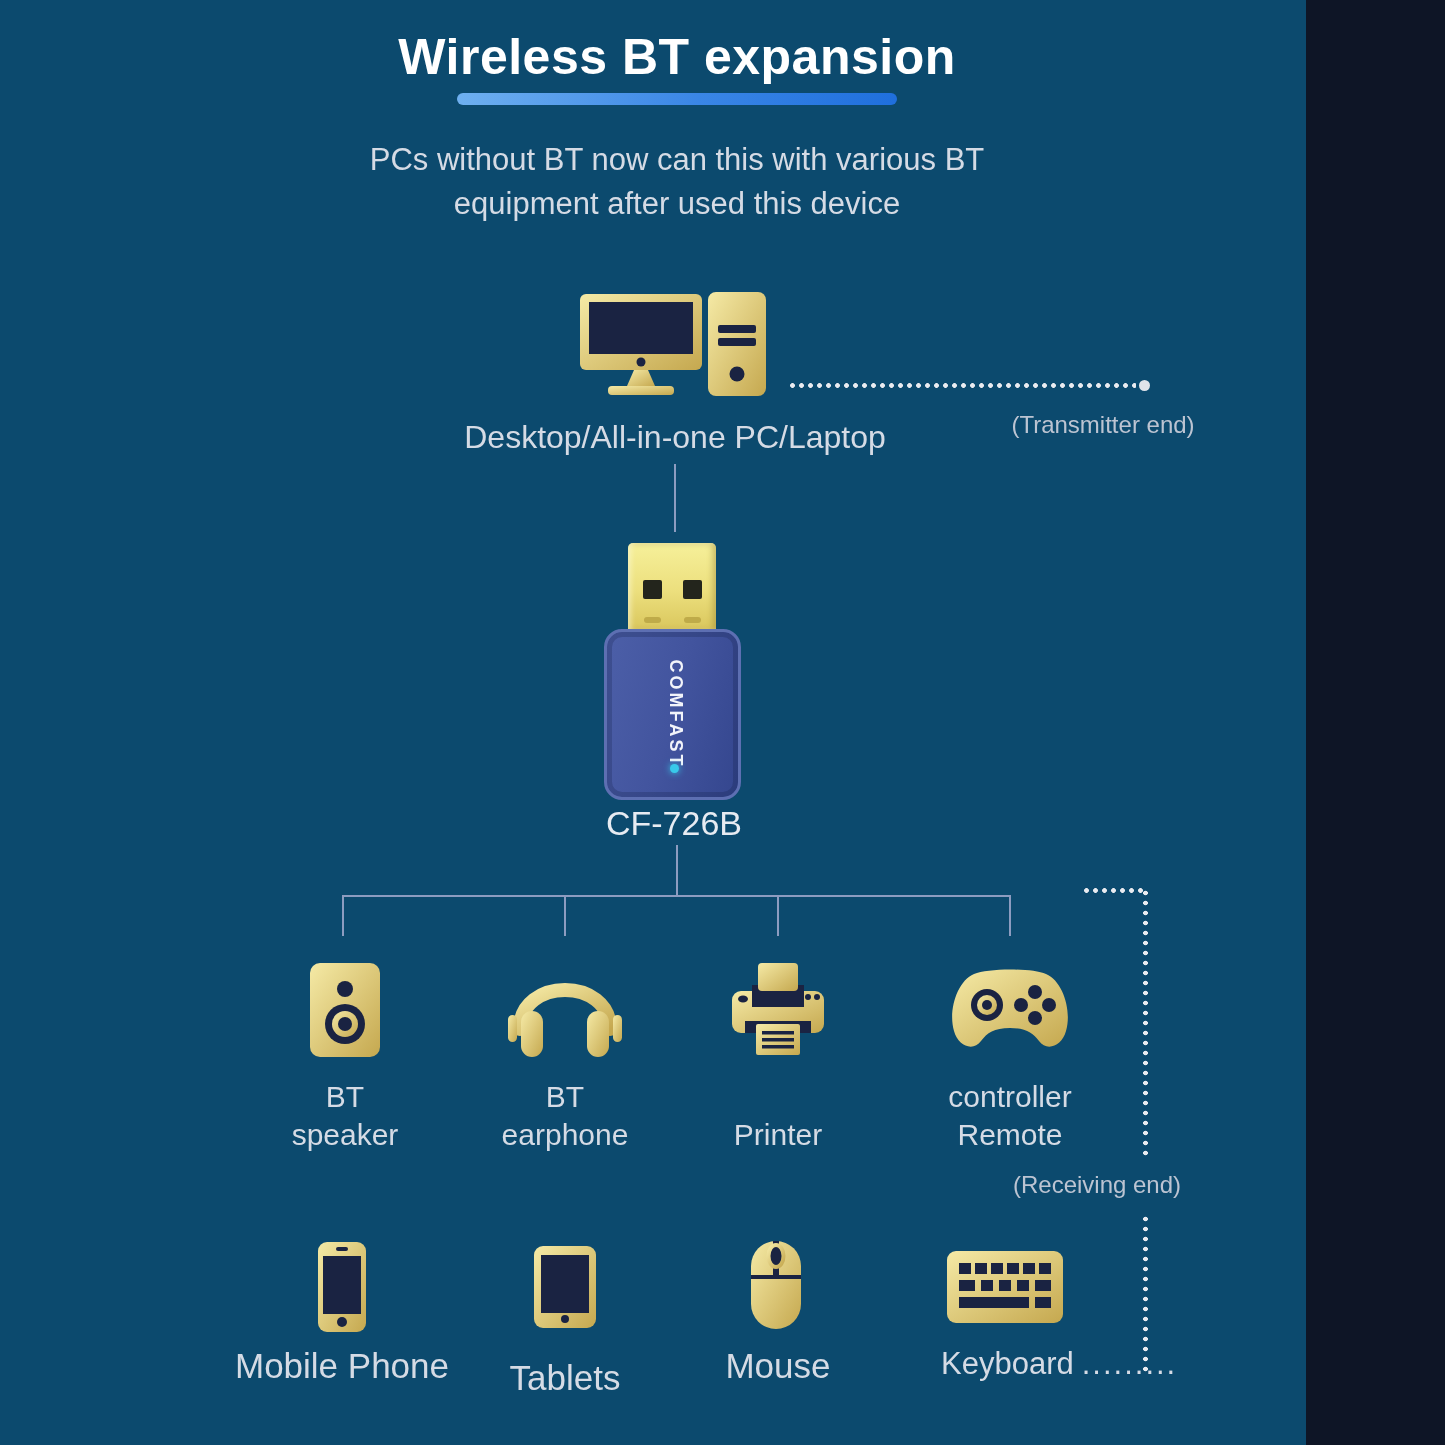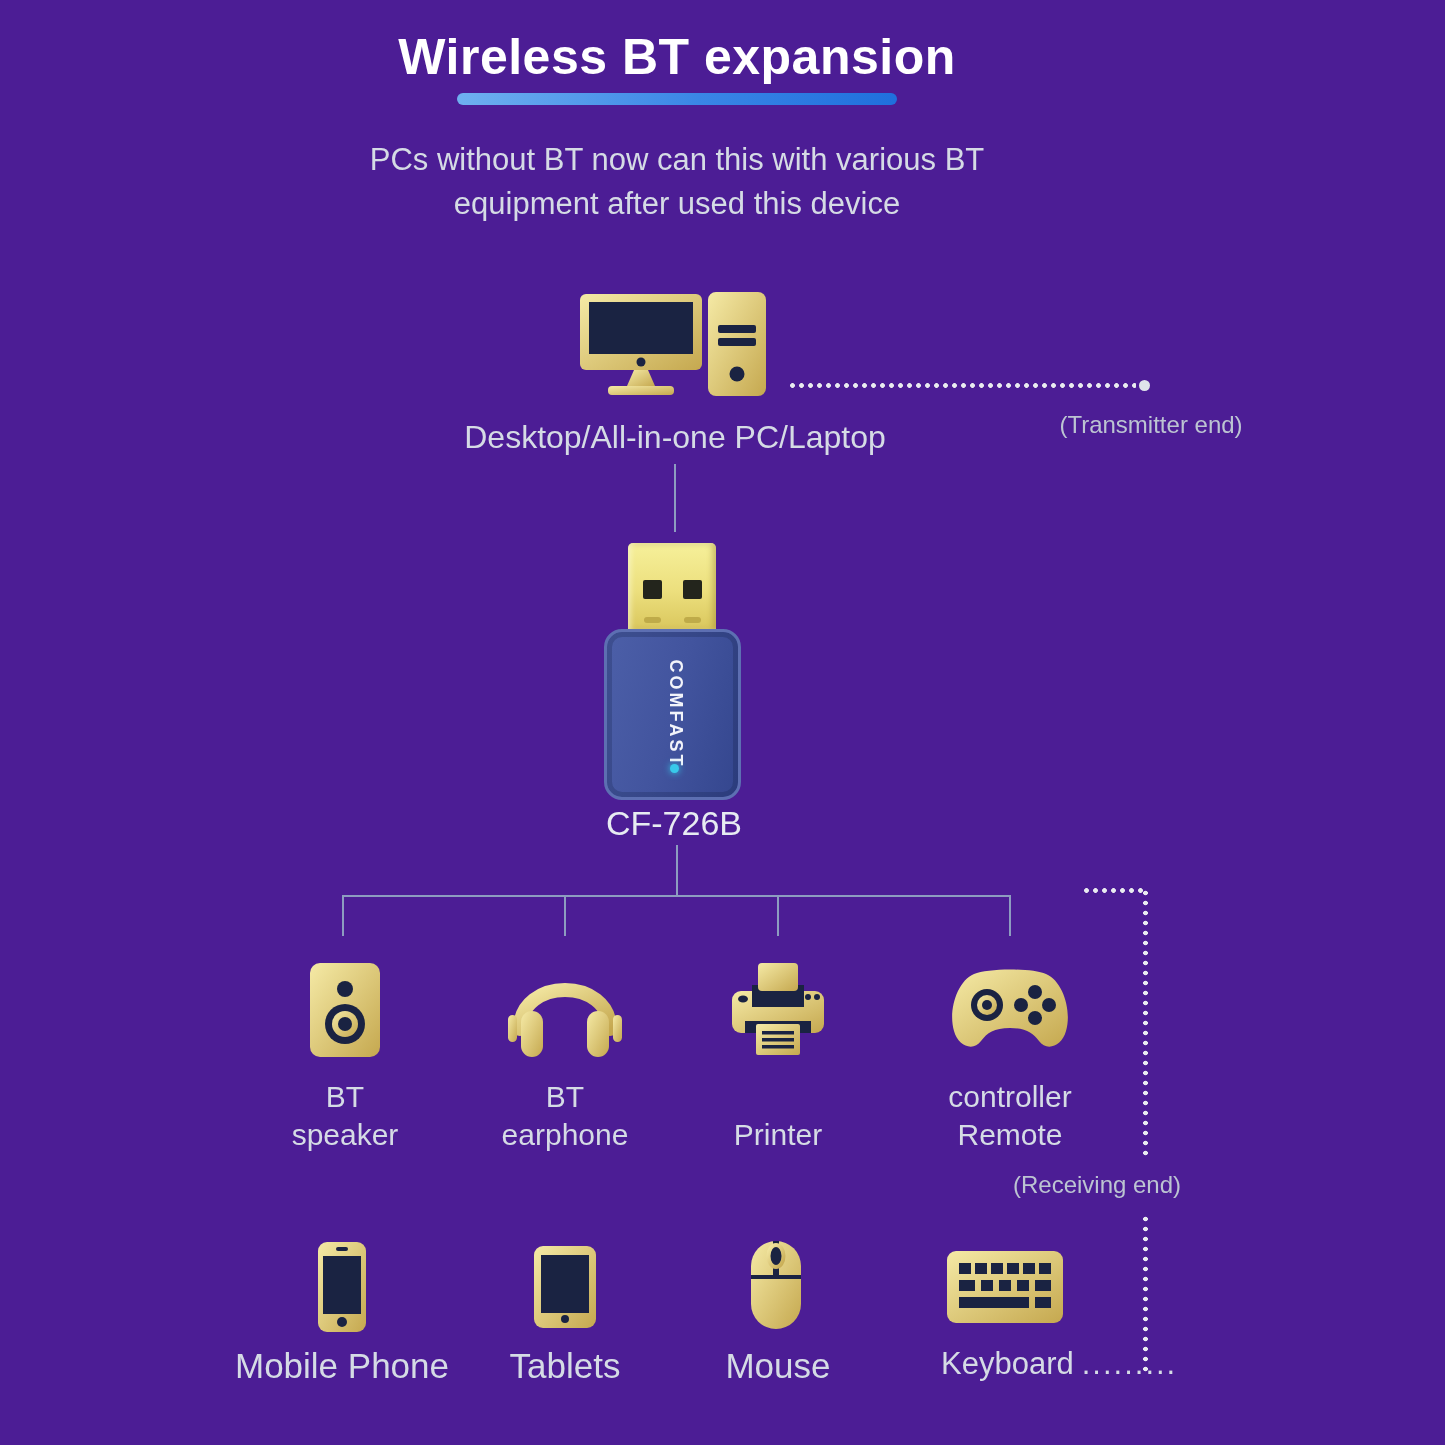--- a/index.html
+++ b/index.html
@@ -1,36 +1,36 @@
 <!DOCTYPE html>
 <html><head>
 <meta charset="utf-8">
 <style>
   html,body{margin:0;padding:0;background:#0e1526;}
   .stage{
-    position:relative;width:1445px;height:1445px;background:#4c1d95;
+    position:relative;width:1306px;height:1445px;background:#0c4a6e;
     font-family:"Liberation Sans","DejaVu Sans",sans-serif;overflow:hidden;
   }
   .title{
     position:absolute;left:677px;top:28px;transform:translateX(-50%);
     margin:0;font-size:50px;font-weight:700;color:#ffffff;white-space:nowrap;letter-spacing:0.5px;
   }
   .title-bar{
     position:absolute;left:677px;top:93px;transform:translateX(-50%);
     width:440px;height:12px;border-radius:7px;
     background:linear-gradient(90deg,#6fb0f0 0%,#3a86e6 55%,#1f6fdd 100%);
   }
   .subtitle{
     position:absolute;left:677px;top:138px;transform:translateX(-50%);
     text-align:center;font-size:31px;line-height:44px;color:#d5dbe5;white-space:nowrap;
   }
   .label{position:absolute;transform:translateX(-50%);white-space:nowrap;color:#d5dbe5;}
   .pc-label{left:675px;top:419px;font-size:32px;}
   .dim{color:#bcc4d2;font-size:24px;}
-  .trans-label{left:1103px;top:411px;margin-left:48px;}
+  .trans-label{left:1103px;top:411px;}
   .recv-label{left:1097px;top:1171px;}
   .model-label{left:674px;top:804px;font-size:34px;color:#e7ebf2;}
 
   
   .vline{position:absolute;width:2px;background:#8d9cc0;}
   .hline{position:absolute;height:2px;background:#8d9cc0;}
   .v1{left:674px;top:464px;height:68px;}
   .v2{left:676px;top:845px;height:52px;}
   .h1{left:343px;top:895px;width:668px;}
   .d1{left:342px;top:895px;height:41px;}
@@ -88,21 +88,21 @@
   .i-mouse{left:776px;top:1241px;}
   .i-keyboard{left:1005px;top:1251px;}
 
   .dev-label{
     position:absolute;transform:translateX(-50%);width:260px;top:1078px;height:76px;
     display:flex;flex-direction:column;justify-content:center;
     text-align:center;font-size:30px;line-height:38px;color:#d5dbe5;
   }
   .l-speaker{left:345px;} .l-earphone{left:565px;} .l-printer{left:778px;justify-content:flex-end;} .l-controller{left:1010px;}
   .dev-label2{position:absolute;transform:translateX(-50%);top:1346px;font-size:35px;color:#d5dbe5;white-space:nowrap;}
-  .l-phone{left:342px;} .l-tablet{left:565px;} .l-mouse{left:778px;}
+  .l-phone{left:342px;} .l-tablet{left:565px;margin-top:12px;} .l-mouse{left:778px;}
   .kb-row{position:absolute;left:941px;top:1346px;display:flex;align-items:baseline;gap:8px;
     font-size:31px;color:#d5dbe5;white-space:nowrap;}
   .kb-dots{letter-spacing:2px;color:#d5dbe5;}
 </style>
 </head>
 <body>
 
 <div class="stage">
 
   <svg width="0" height="0" style="position:absolute" aria-hidden="true">

